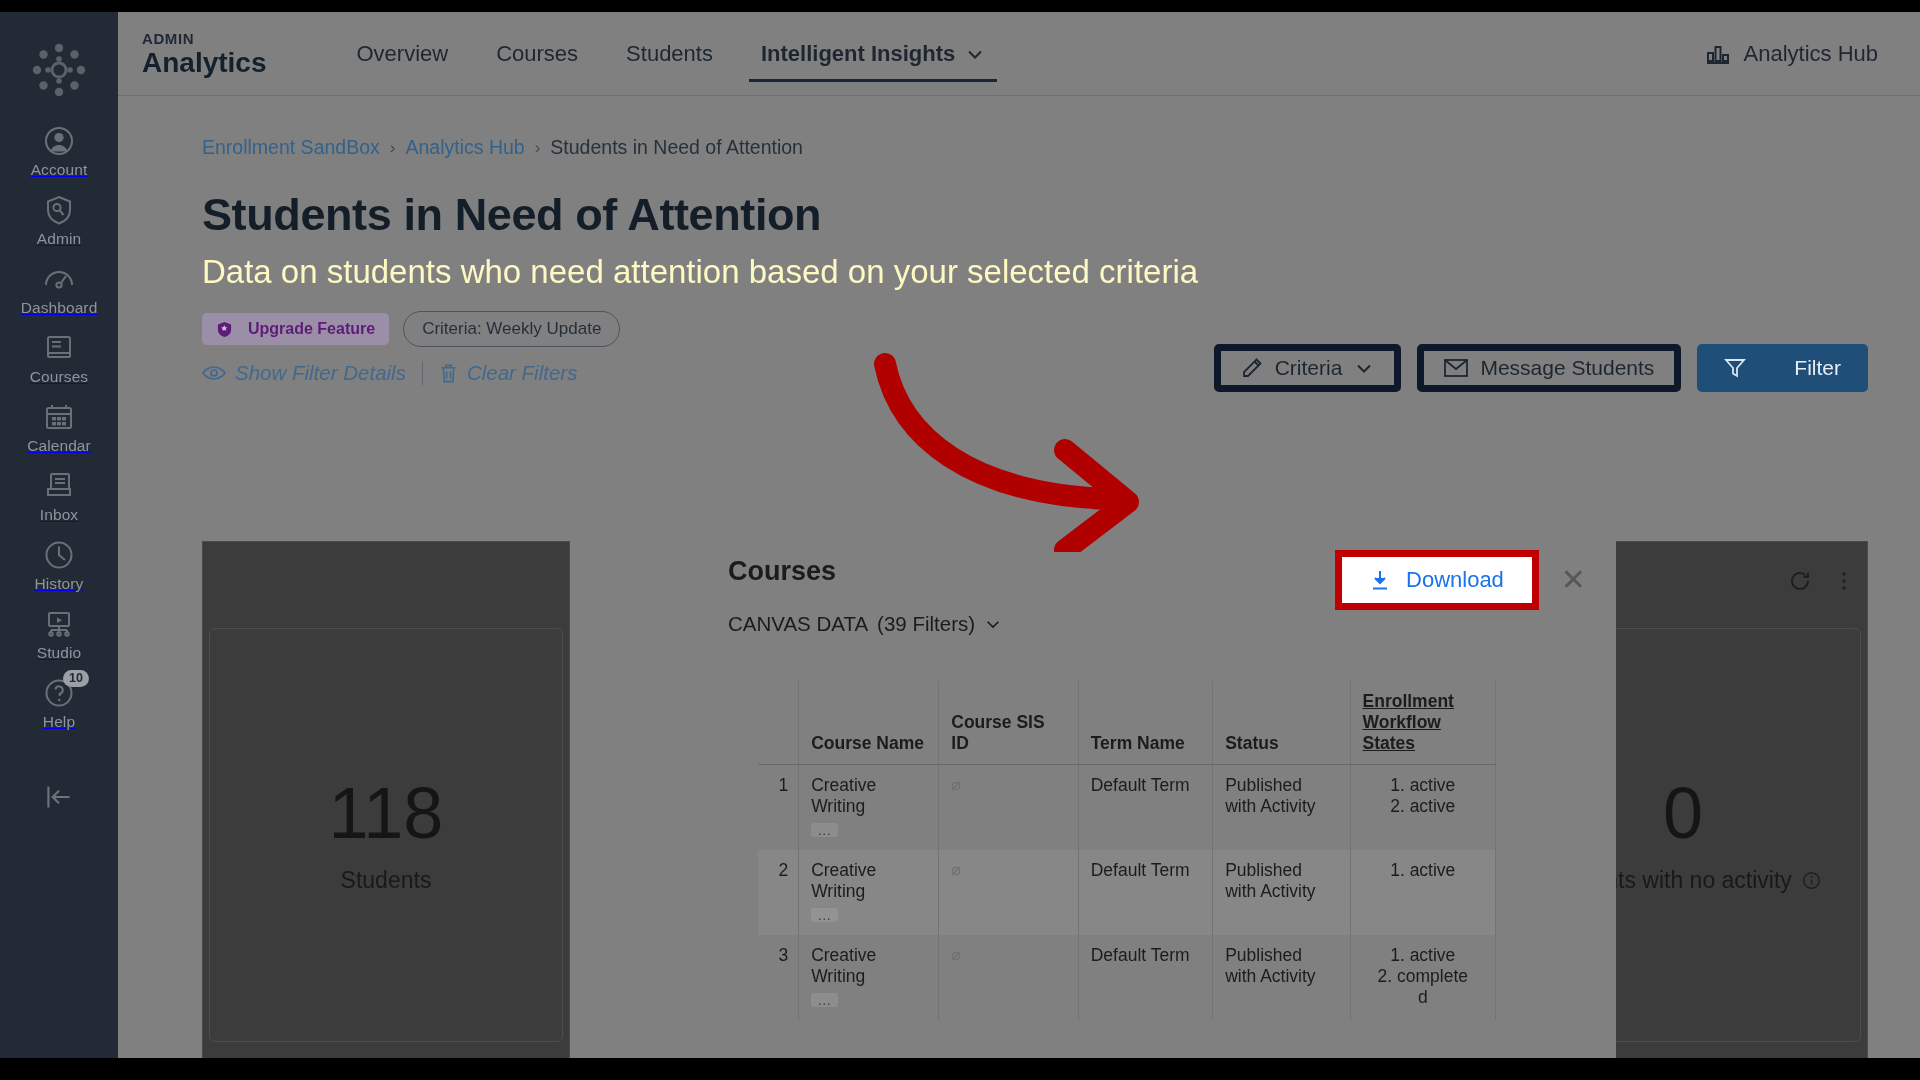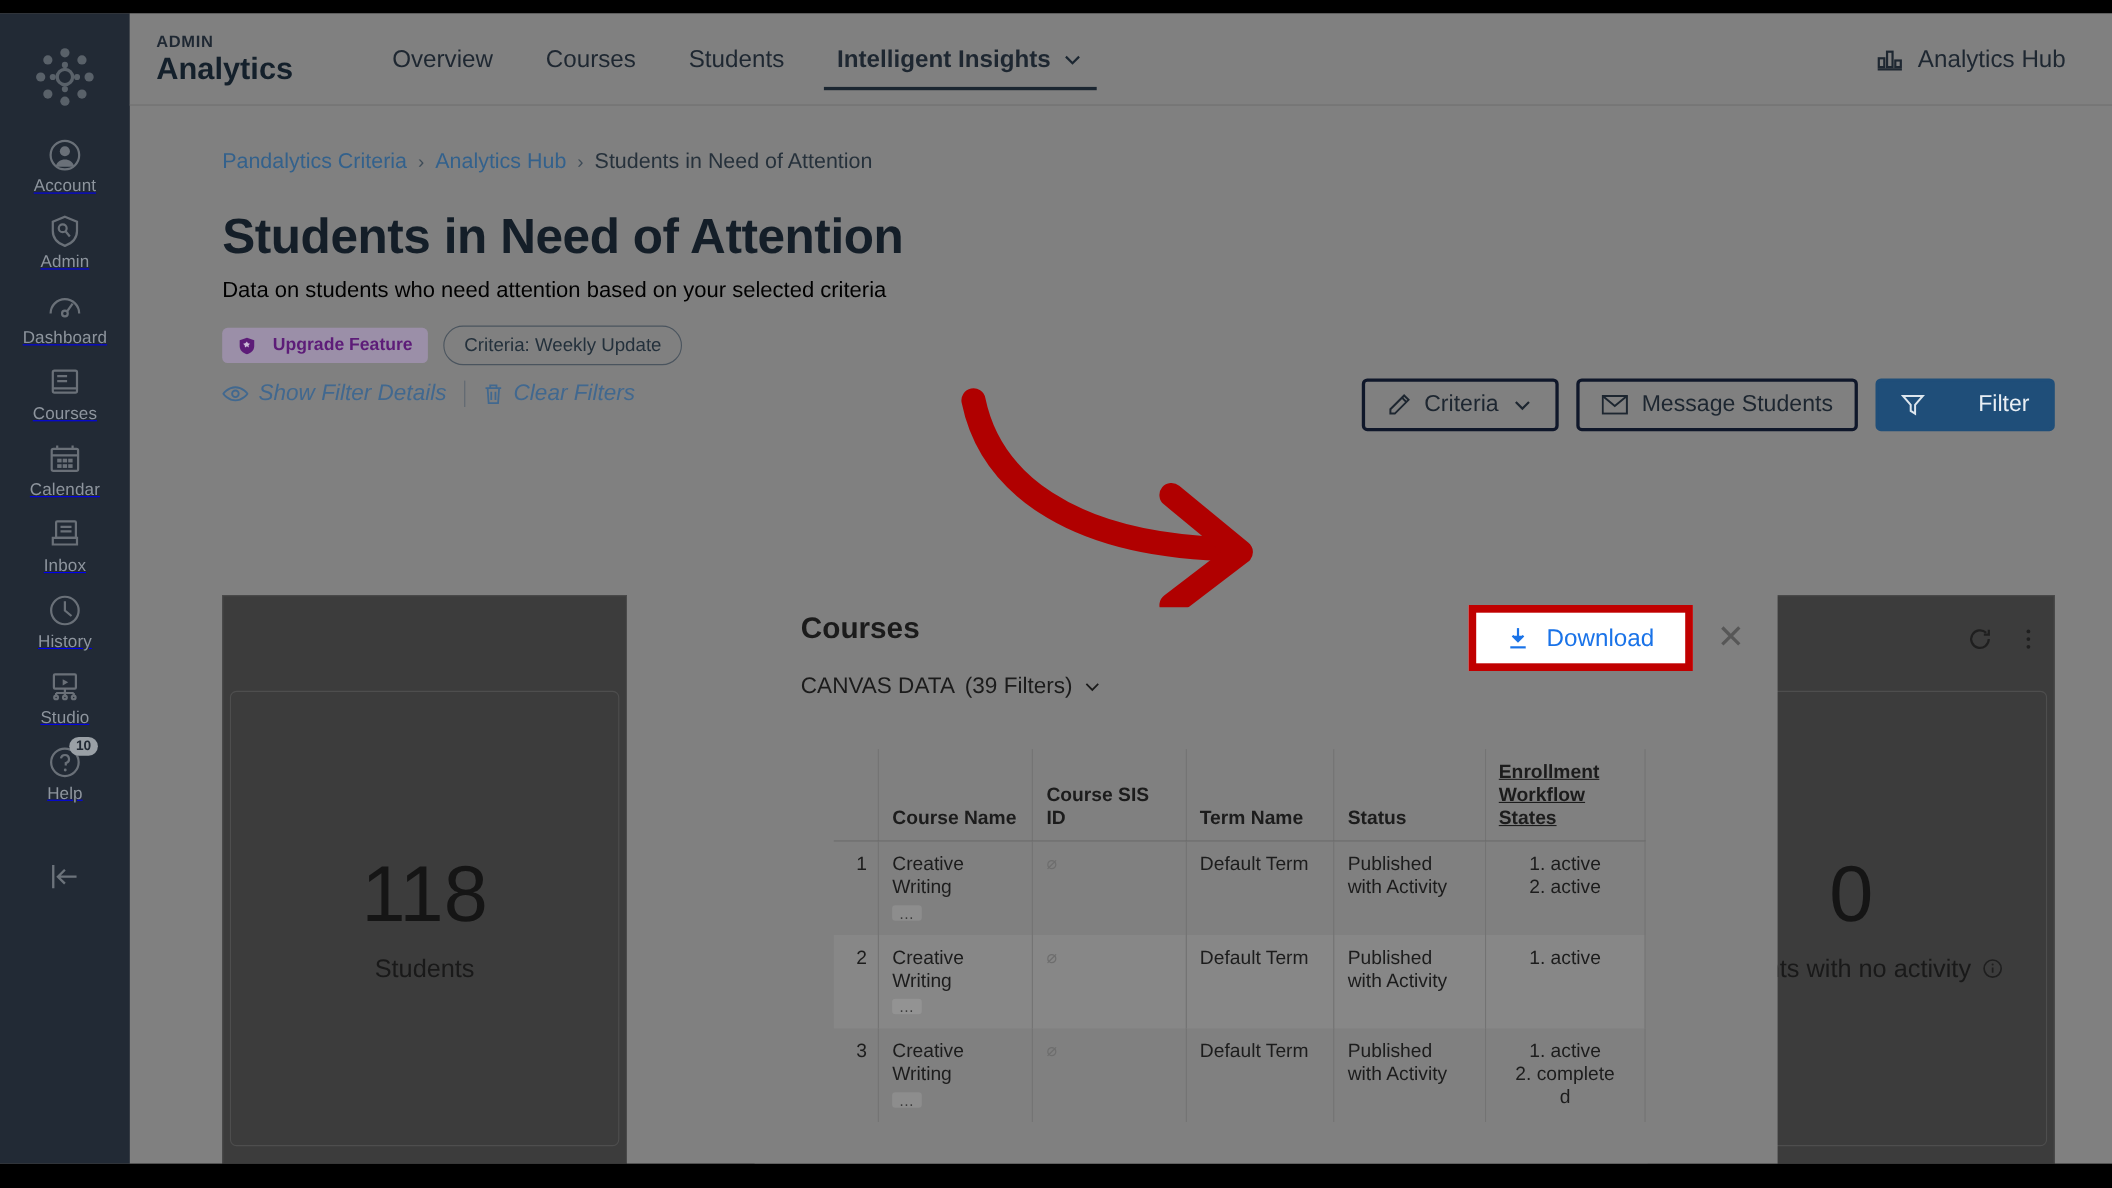--- a/index.html
+++ b/index.html
@@ -92,21 +92,21 @@
   }
   .breadcrumb a { color:#33618c; text-decoration:none; }
   .breadcrumb .sep { color:#3e4b57; font-size:17px; }
   .breadcrumb .current { color:#26313b; }
 
   .page-title {
     margin:30px 0 0 84px; font-size:45px; font-weight:700;
     color:#141e28; letter-spacing:-.4px;
   }
   .page-sub {
-    margin:12px 4px 0 84px; font-size:20px; color:#000000; font-weight:400;
+    margin:12px 4px 0 84px; font-size:33px; color:#fef9c3; font-weight:400;
   }
 
   .pill-row { margin:20px 0 0 84px; display:flex; align-items:center; gap:14px; }
   .pill-upgrade {
     display:flex; align-items:center; gap:15px;
     background:#9b8fa8; color:#5d1c78;
     font-size:16px; font-weight:700;
     border-radius:5px; padding:7px 14px;
   }
   .pill-criteria {
@@ -121,21 +121,21 @@
   }
   .divider-v { width:1px; height:24px; background:#5e6770; }
 
   .actions {
     position:absolute; right:52px; top:248px;
     display:flex; align-items:center; gap:16px;
   }
   .btn {
     display:flex; align-items:center; gap:12px;
     height:48px; padding:0 20px;
-    border:3px solid #0f172a; border-radius:5px;
+    border:7px solid #0f172a; border-radius:5px;
     font-size:21px; color:#1d2630; background:transparent;
     font-family:"Liberation Sans", sans-serif; cursor:pointer;
   }
   .btn-primary {
     background:#1f4e79; border-color:#1f4e79; color:#e8eef4;gap:48px;
   }
 
   
   .cards { position:absolute; left:84px; right:52px; top:445px; height:550px; }
   .card {
@@ -396,21 +396,21 @@
               <rect x="18" y="13" width="5" height="6"></rect>
           </svg>
         </span>
         <span>Analytics Hub</span>
       </a>
     </header>
 
     <main class="page">
 
       <div class="breadcrumb">
-        <a href="#">Pandalytics Criteria</a>
+        <a href="#">Enrollment SandBox</a>
         <span class="sep">›</span>
         <a href="#">Analytics Hub</a>
         <span class="sep">›</span>
         <span class="current">Students in Need of Attention</span>
       </div>
 
       <h1 class="page-title">Students in Need of Attention</h1>
       <p class="page-sub">Data on students who need attention based on your selected criteria</p>
 
       <div class="pill-row">

